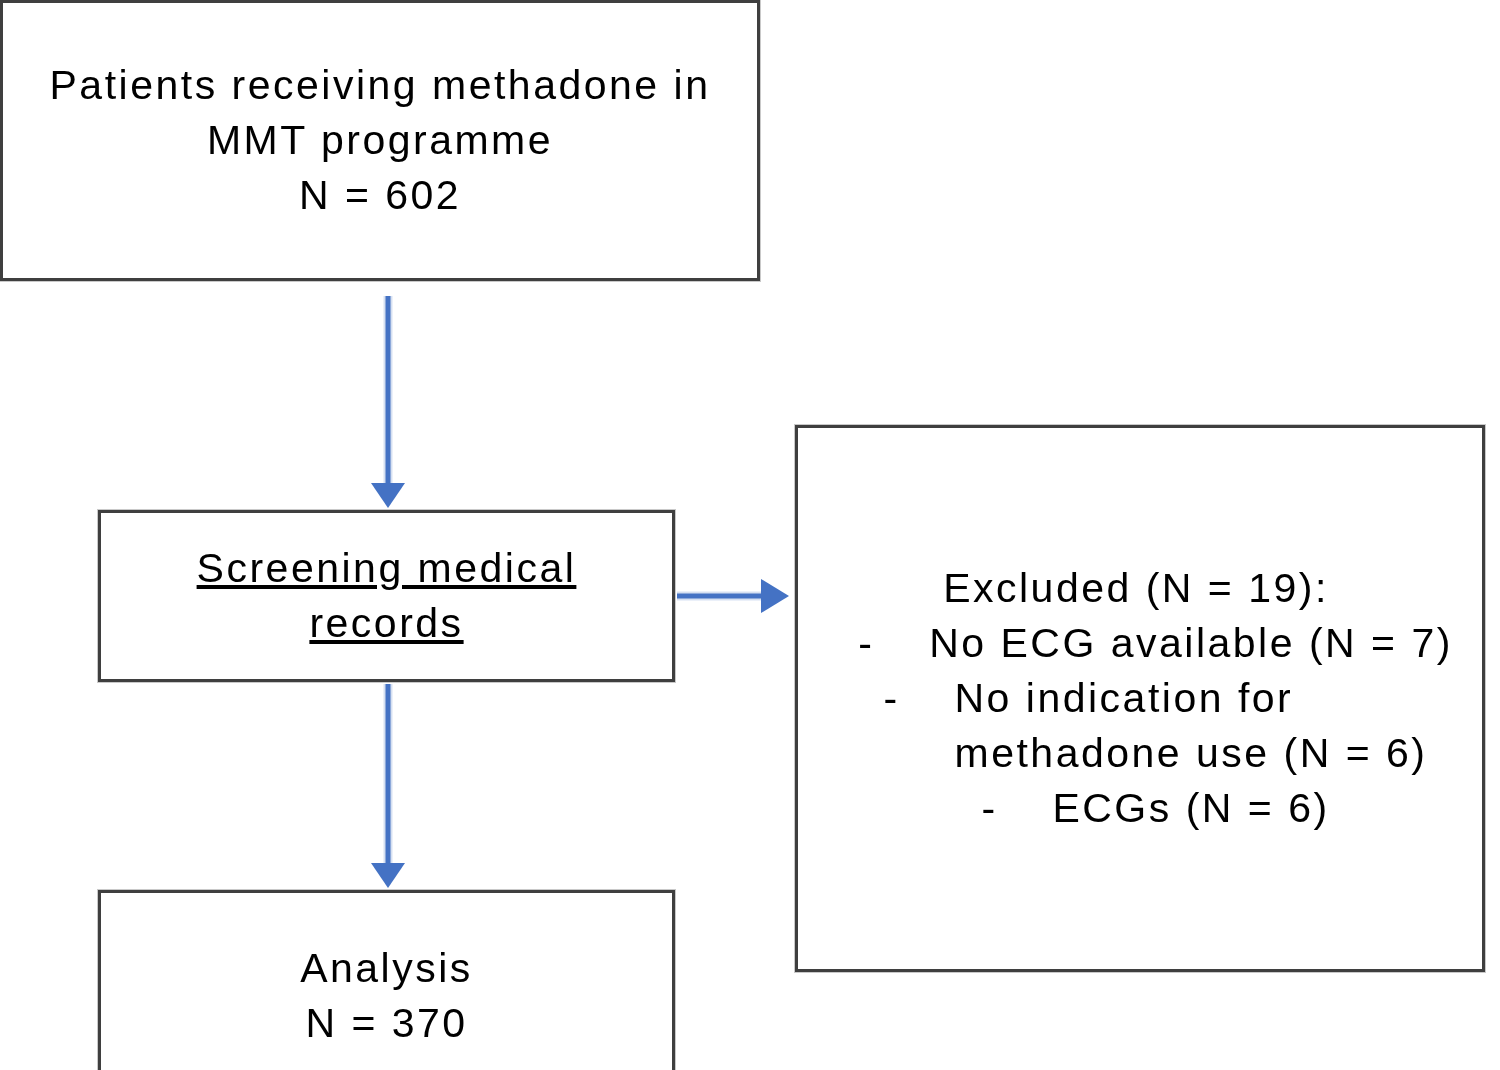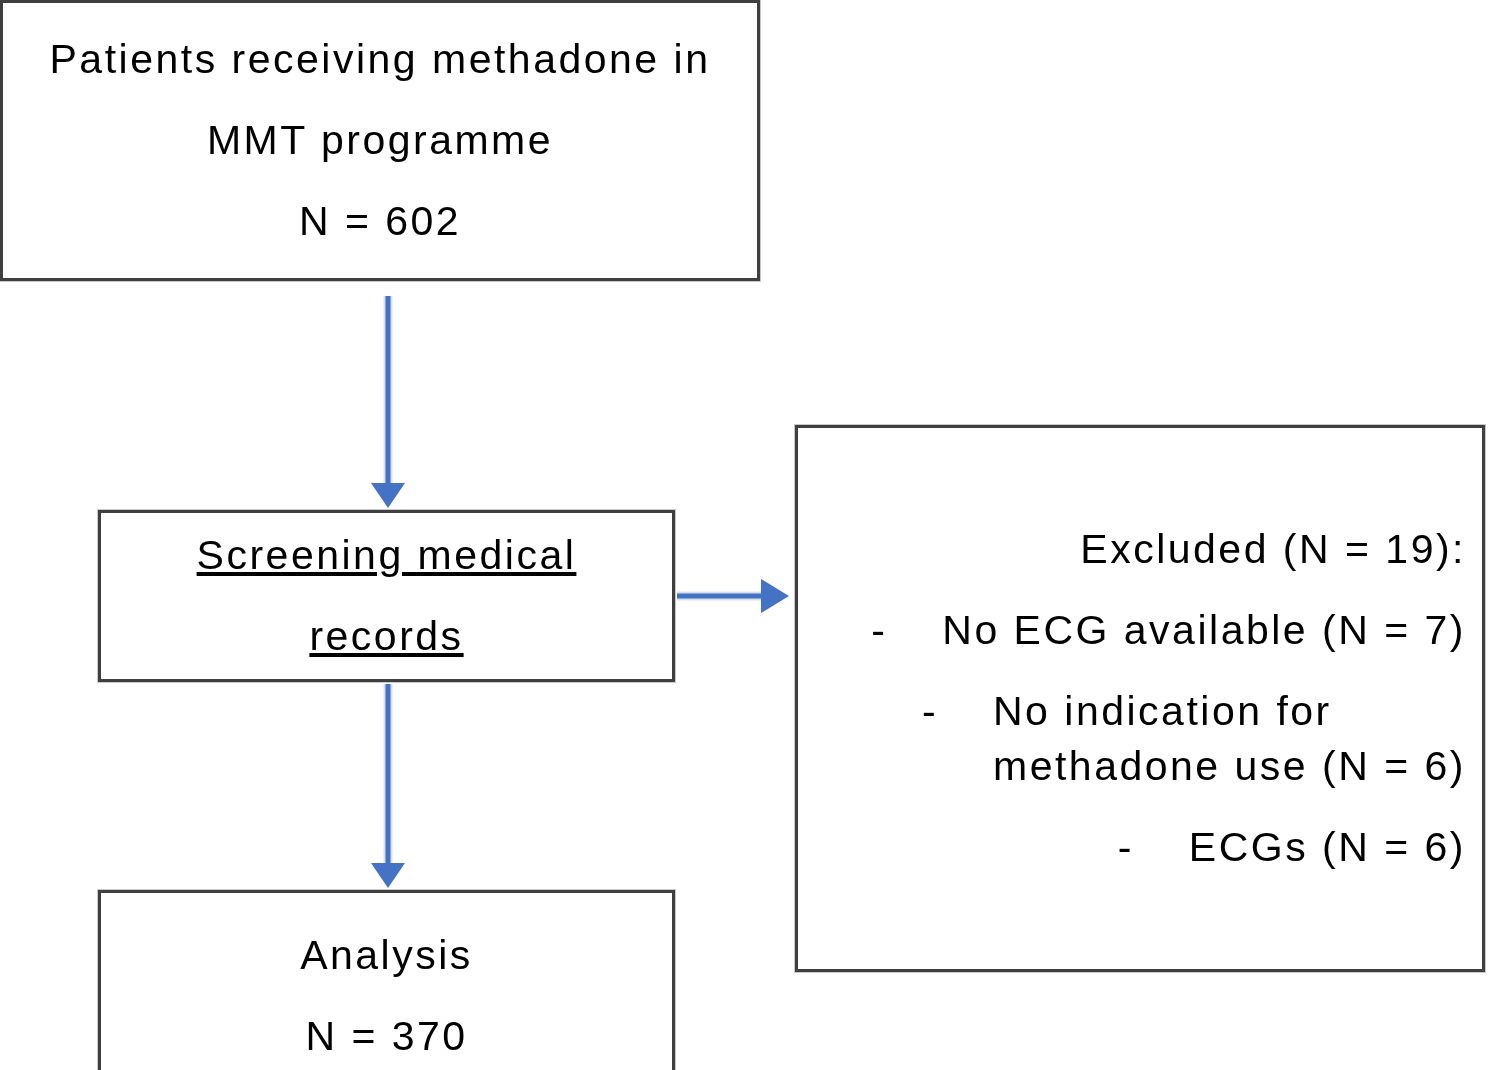--- a/index.html
+++ b/index.html
@@ -28,33 +28,32 @@
     box-sizing: border-box;
     background: #ffffff;
     border: 3px solid #3f3f3f;
     box-shadow: 0 0 0 1px #c9c9c9;
     display: flex;
     flex-direction: column;
     justify-content: center;
     font-size: 41px;
     line-height: 55px;
     letter-spacing: 2.5px;
-    gap: 26px;
   }
   .box.centered {
     align-items: center;
     text-align: center;
   }
   .box-mmt       { left: 7;   top: 12;  width: 760px; height: 281px; }
   .box-screening { left: 98px; top: 510px; width: 577px; height: 172px; text-decoration: underline; }
   .box-analysis  { left: 98px; top: 890px; width: 577px; height: 212px; }
   .box-excluded  {
     left: 795px; top: 425px; width: 690px; height: 547px;
     padding-left: 8px; padding-right: 16px;
-    align-items: flex-end;
+    align-items: center;
     text-align: left;
   }
   .bullet-row { display: flex; }
   .bullet-marker {
     flex: 0 0 31px;
     width: 31px;
     margin-left: 39px;
   }
   .bullet-text { flex: 1 1 auto; margin-left: 40px; }
 </style>

